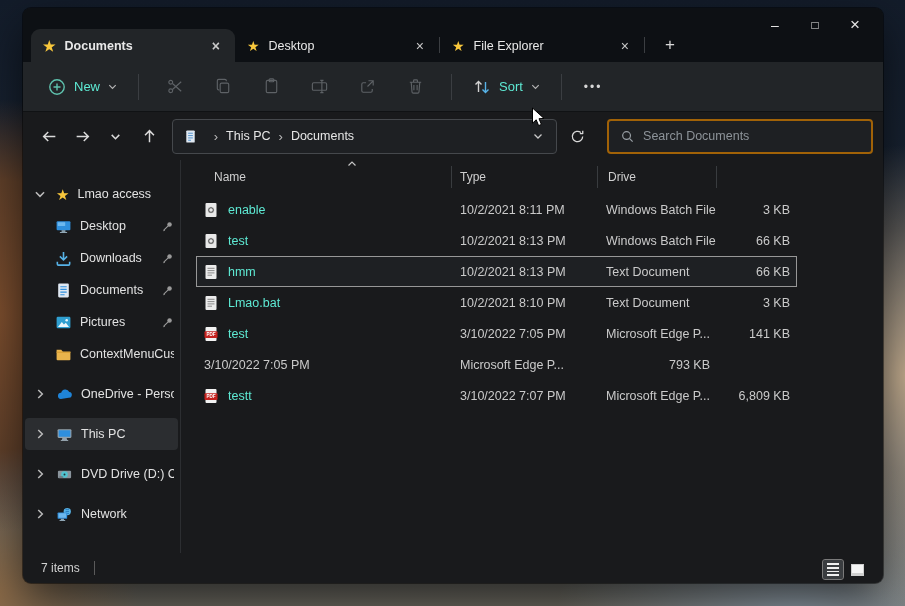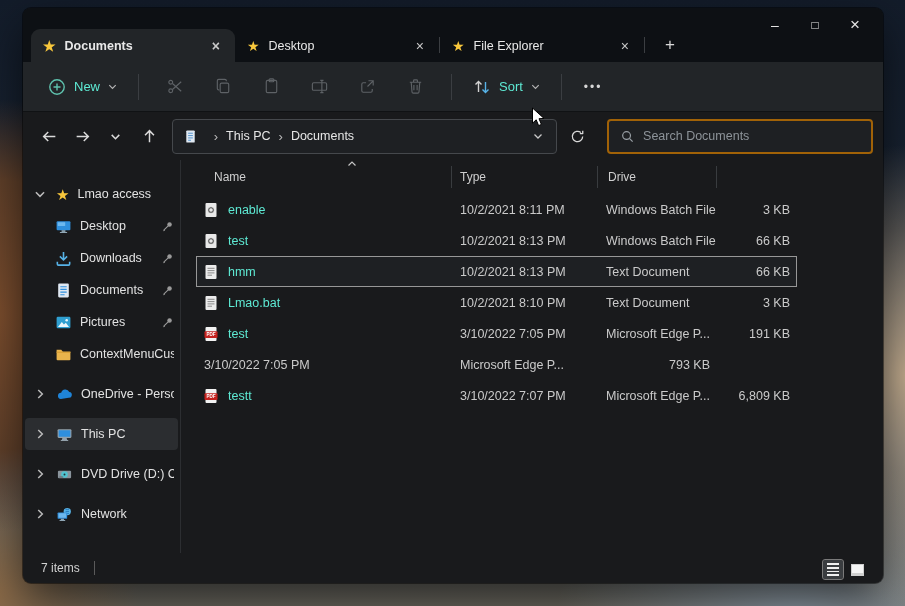--- a/index.html
+++ b/index.html
@@ -537,21 +537,21 @@
           <svg viewBox="0 0 16 16">
                 <rect x="2.5" y="1" width="11" height="14" rx="1" fill="#f2f2f2"></rect>
                 <rect x="1.5" y="5.3" width="13" height="6.6" rx="1" fill="#c5221f"></rect>
                 <text x="8" y="10.3" font-size="4.6" fill="#fff" text-anchor="middle" font-family="Liberation Sans, sans-serif" font-weight="bold">PDF</text>
               </svg>
         </span>
             <span>test</span>
           </div>
         <div class="c-date">3/10/2022 7:05 PM</div>
         <div class="c-type">Microsoft Edge P...</div>
-        <div class="c-size">191 KB</div>
+        <div class="c-size">141 KB</div>
       </div>
 
       <div class="lgrid frow">
         <div class="c-date">3/10/2022 7:05 PM</div>
         <div class="c-type">Microsoft Edge P...</div>
         <div class="c-size">793 KB</div>
       </div>
 
       <div class="lgrid frow">
         <div class="c-name">

